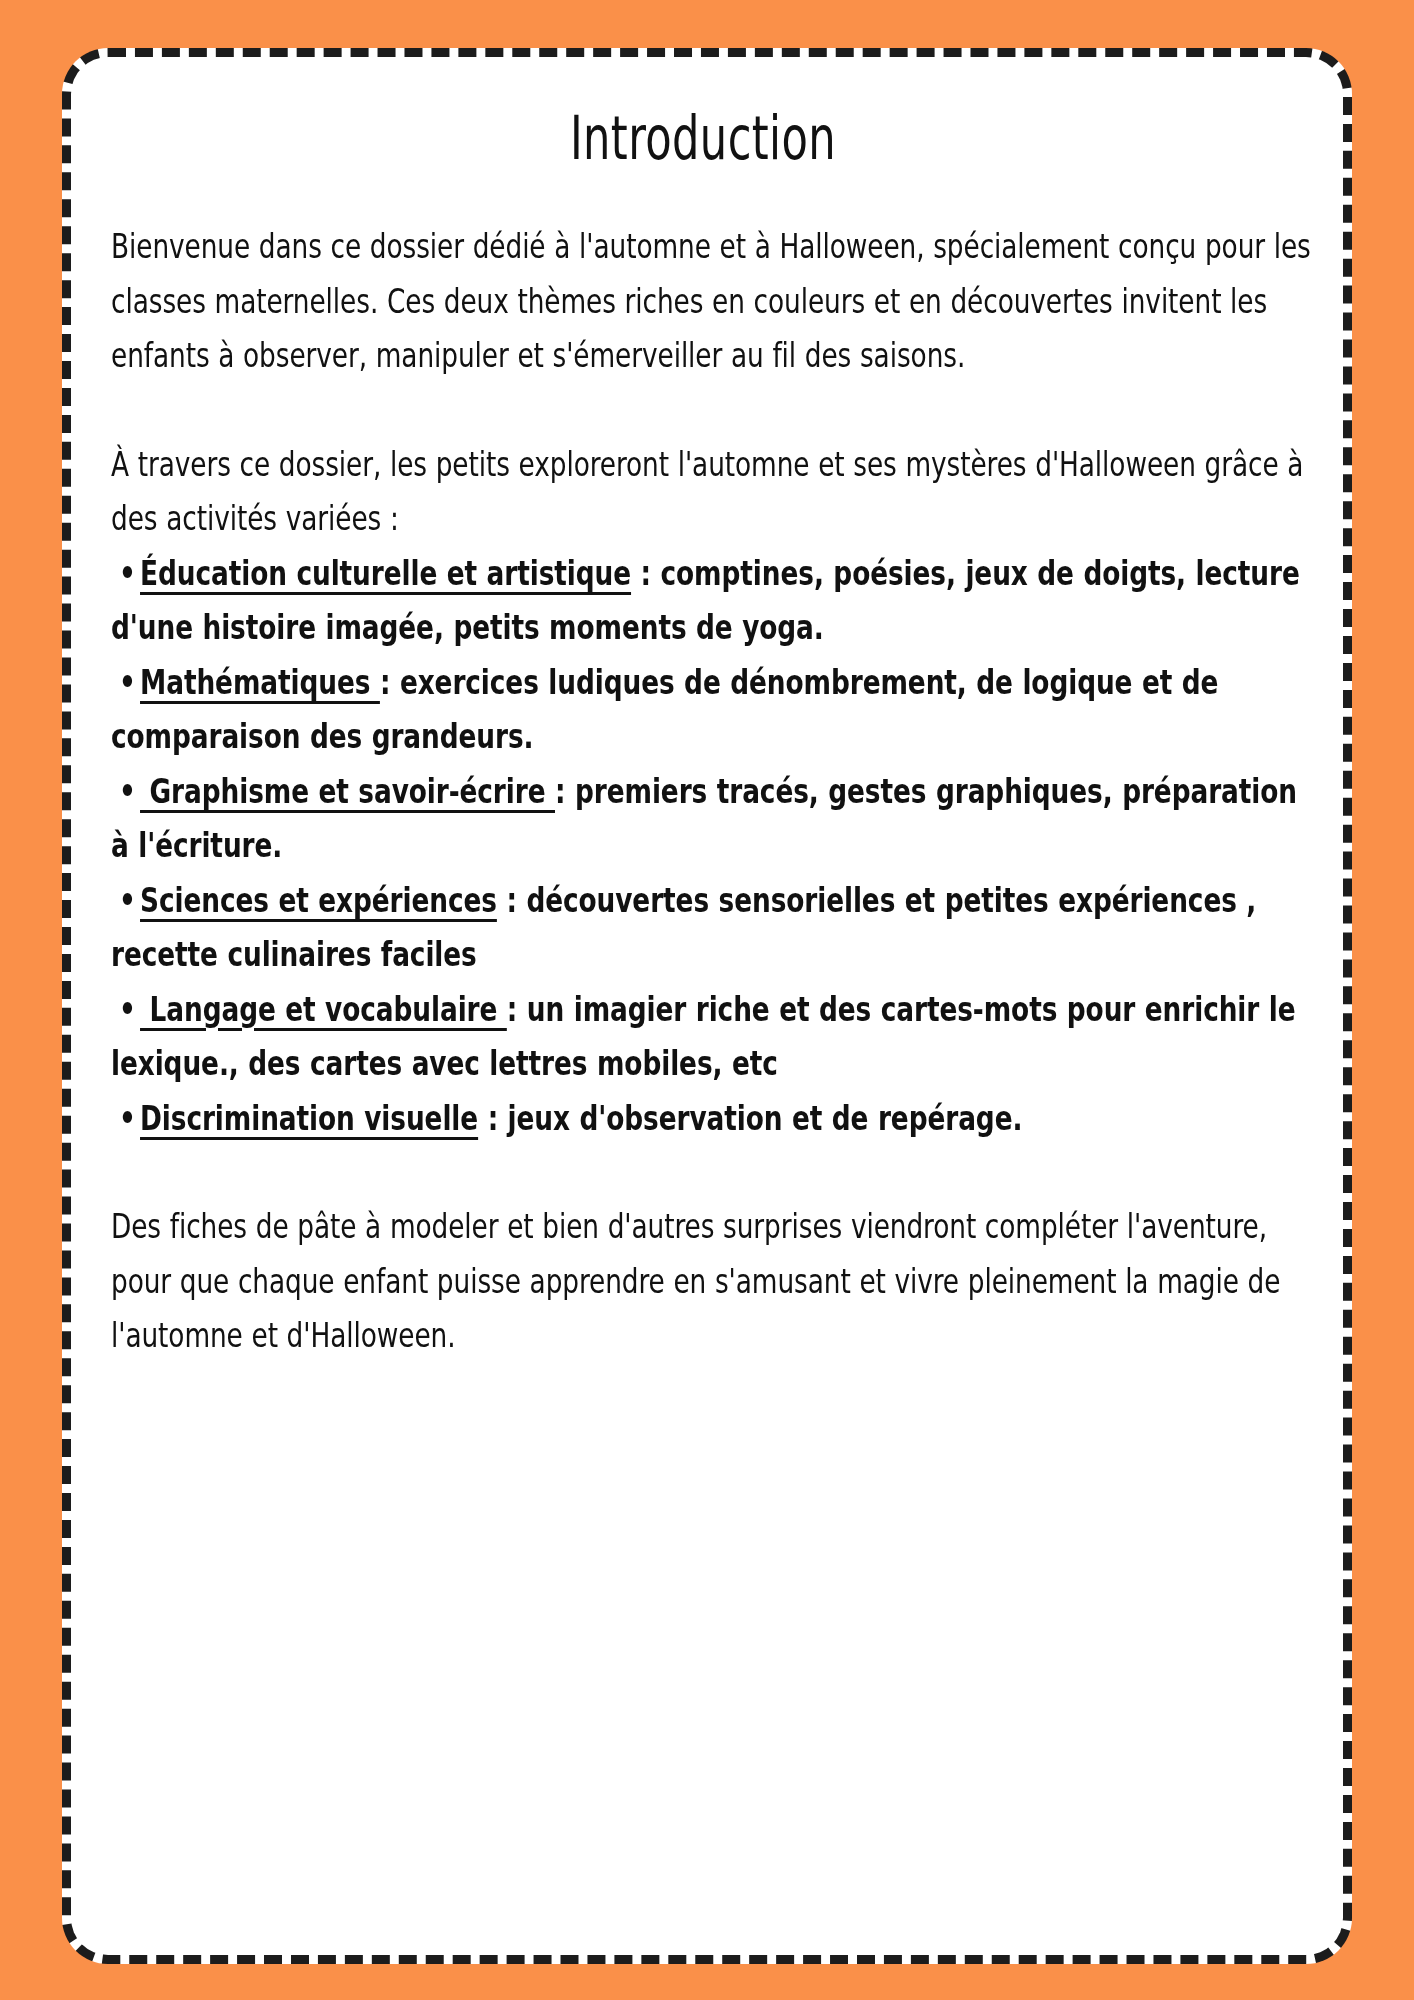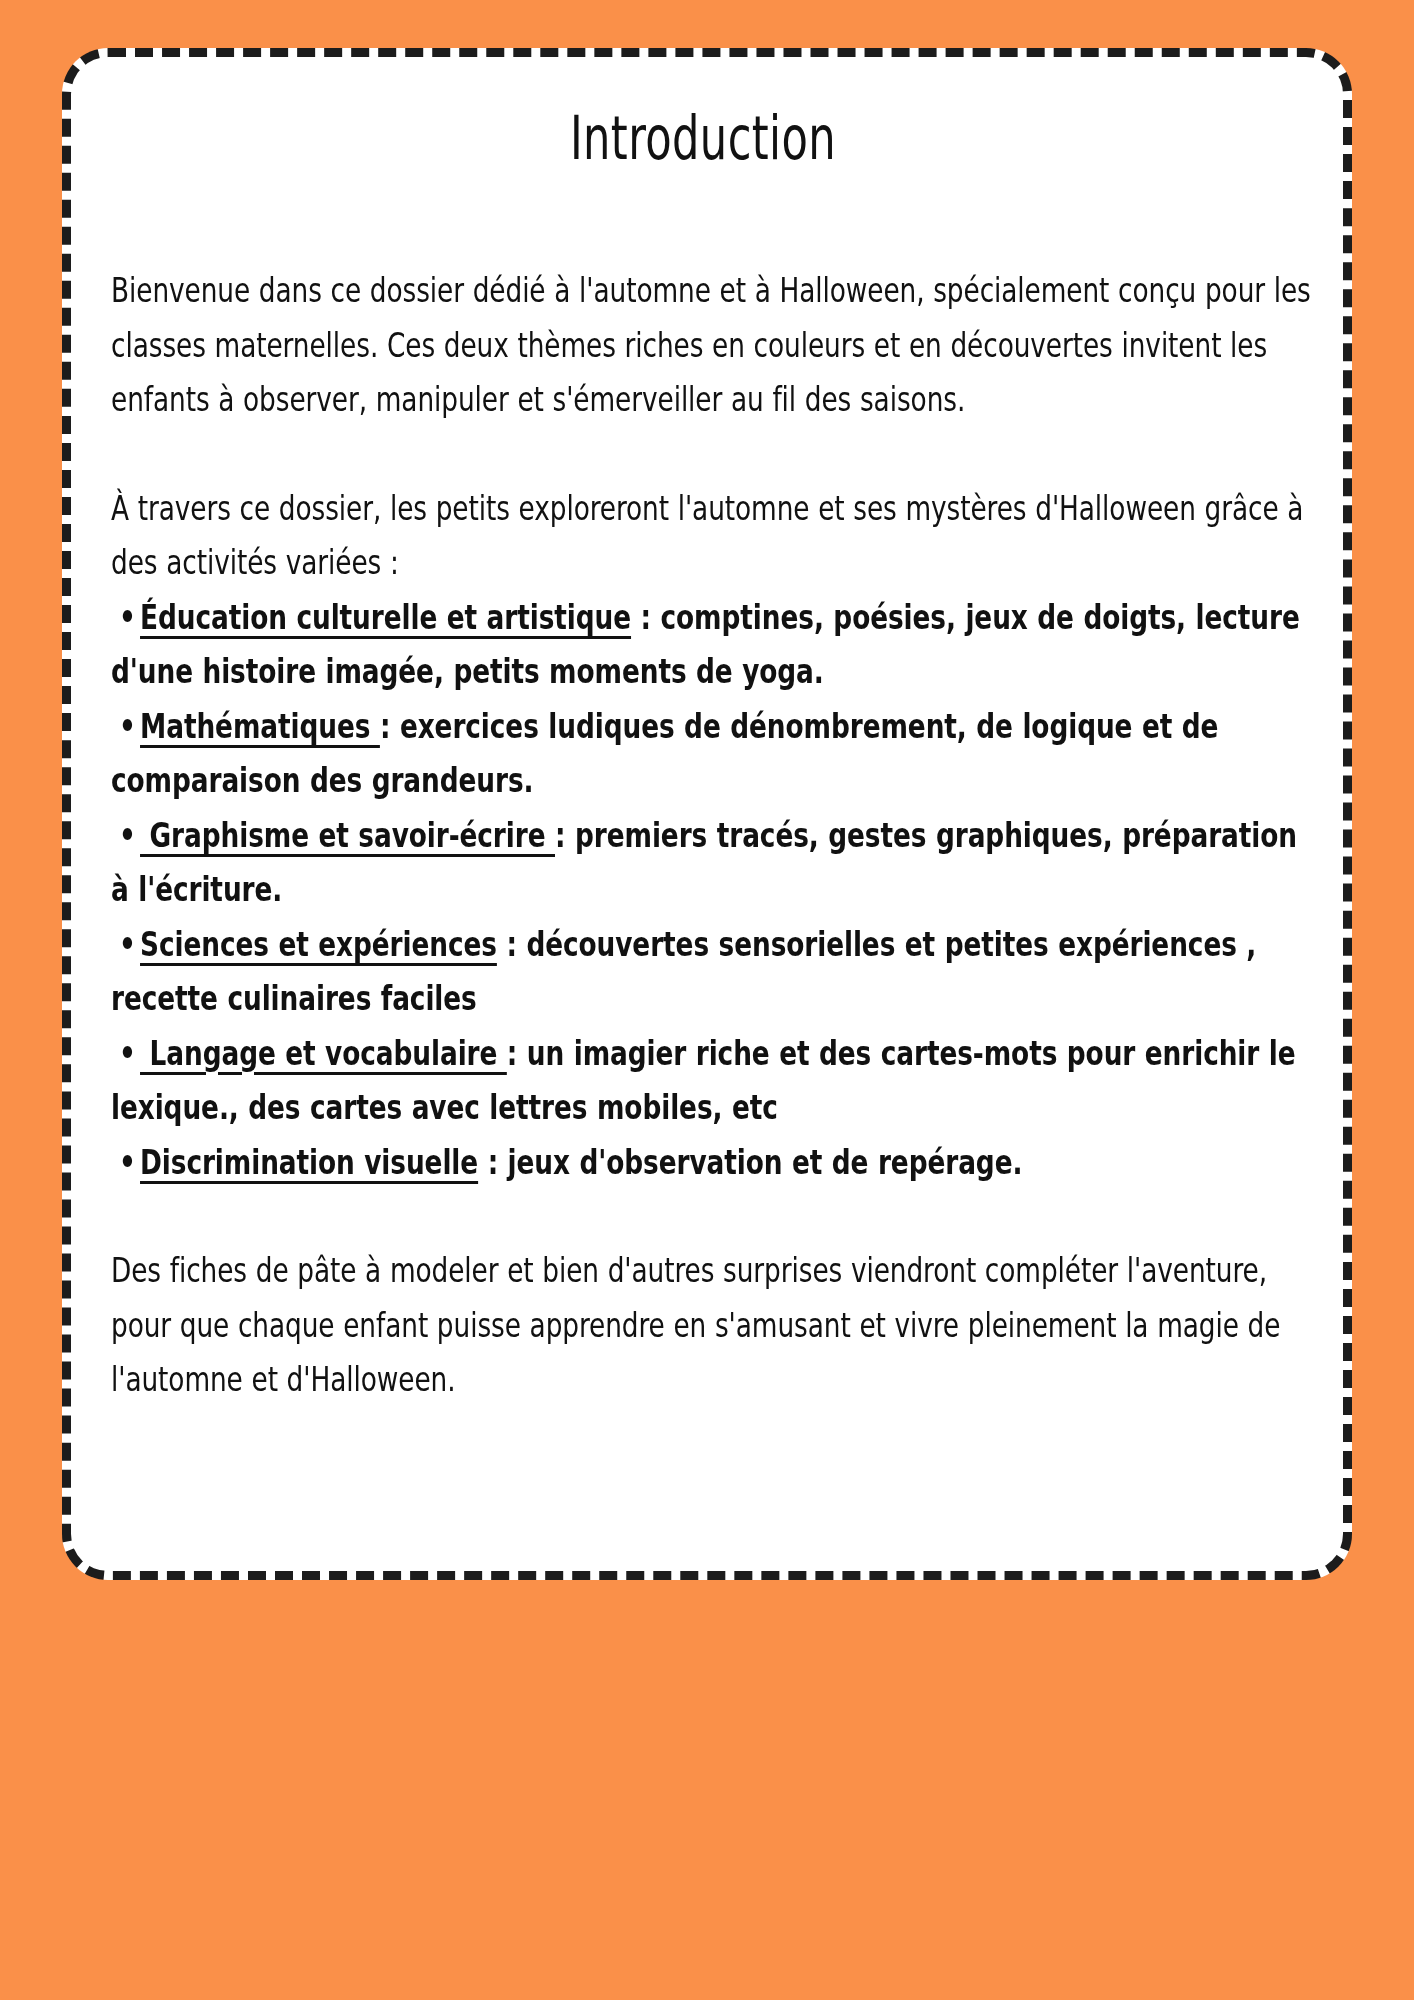--- a/index.html
+++ b/index.html
@@ -23,21 +23,21 @@
     height: 2000px;
     background: #fa9049;
     box-sizing: border-box;
   }
 
   #card {
     position: absolute;
     left: 62px;
     top: 48px;
     width: 1290px;
-    height: 1532px;
+    height: 1916px;
     background: #ffffff;
     border: 9px dashed #1c1c1c;
     border-radius: 46px;
     box-sizing: border-box;
     overflow: hidden;
   }
 
   #card-inner {
     position: absolute;
     left: 0;
@@ -58,21 +58,21 @@
     line-height: 1.05;
     letter-spacing: 0.5px;
     color: #111111;
     transform: scaleX(0.80);
     transform-origin: 50% 50%;
     padding-top: 16px;
   }
 
   
   .body-area {
-    margin-top: 94px;
+    margin-top: 50px;
     padding-left: 22px;
     padding-right: 6px;
   }
 
   .para,
   .bullet {
     font-family: "DejaVu Sans Condensed", "Liberation Sans Narrow", "Liberation Sans", sans-serif;
     font-size: 33.5px;
     line-height: 54.5px;
     color: #111111;

